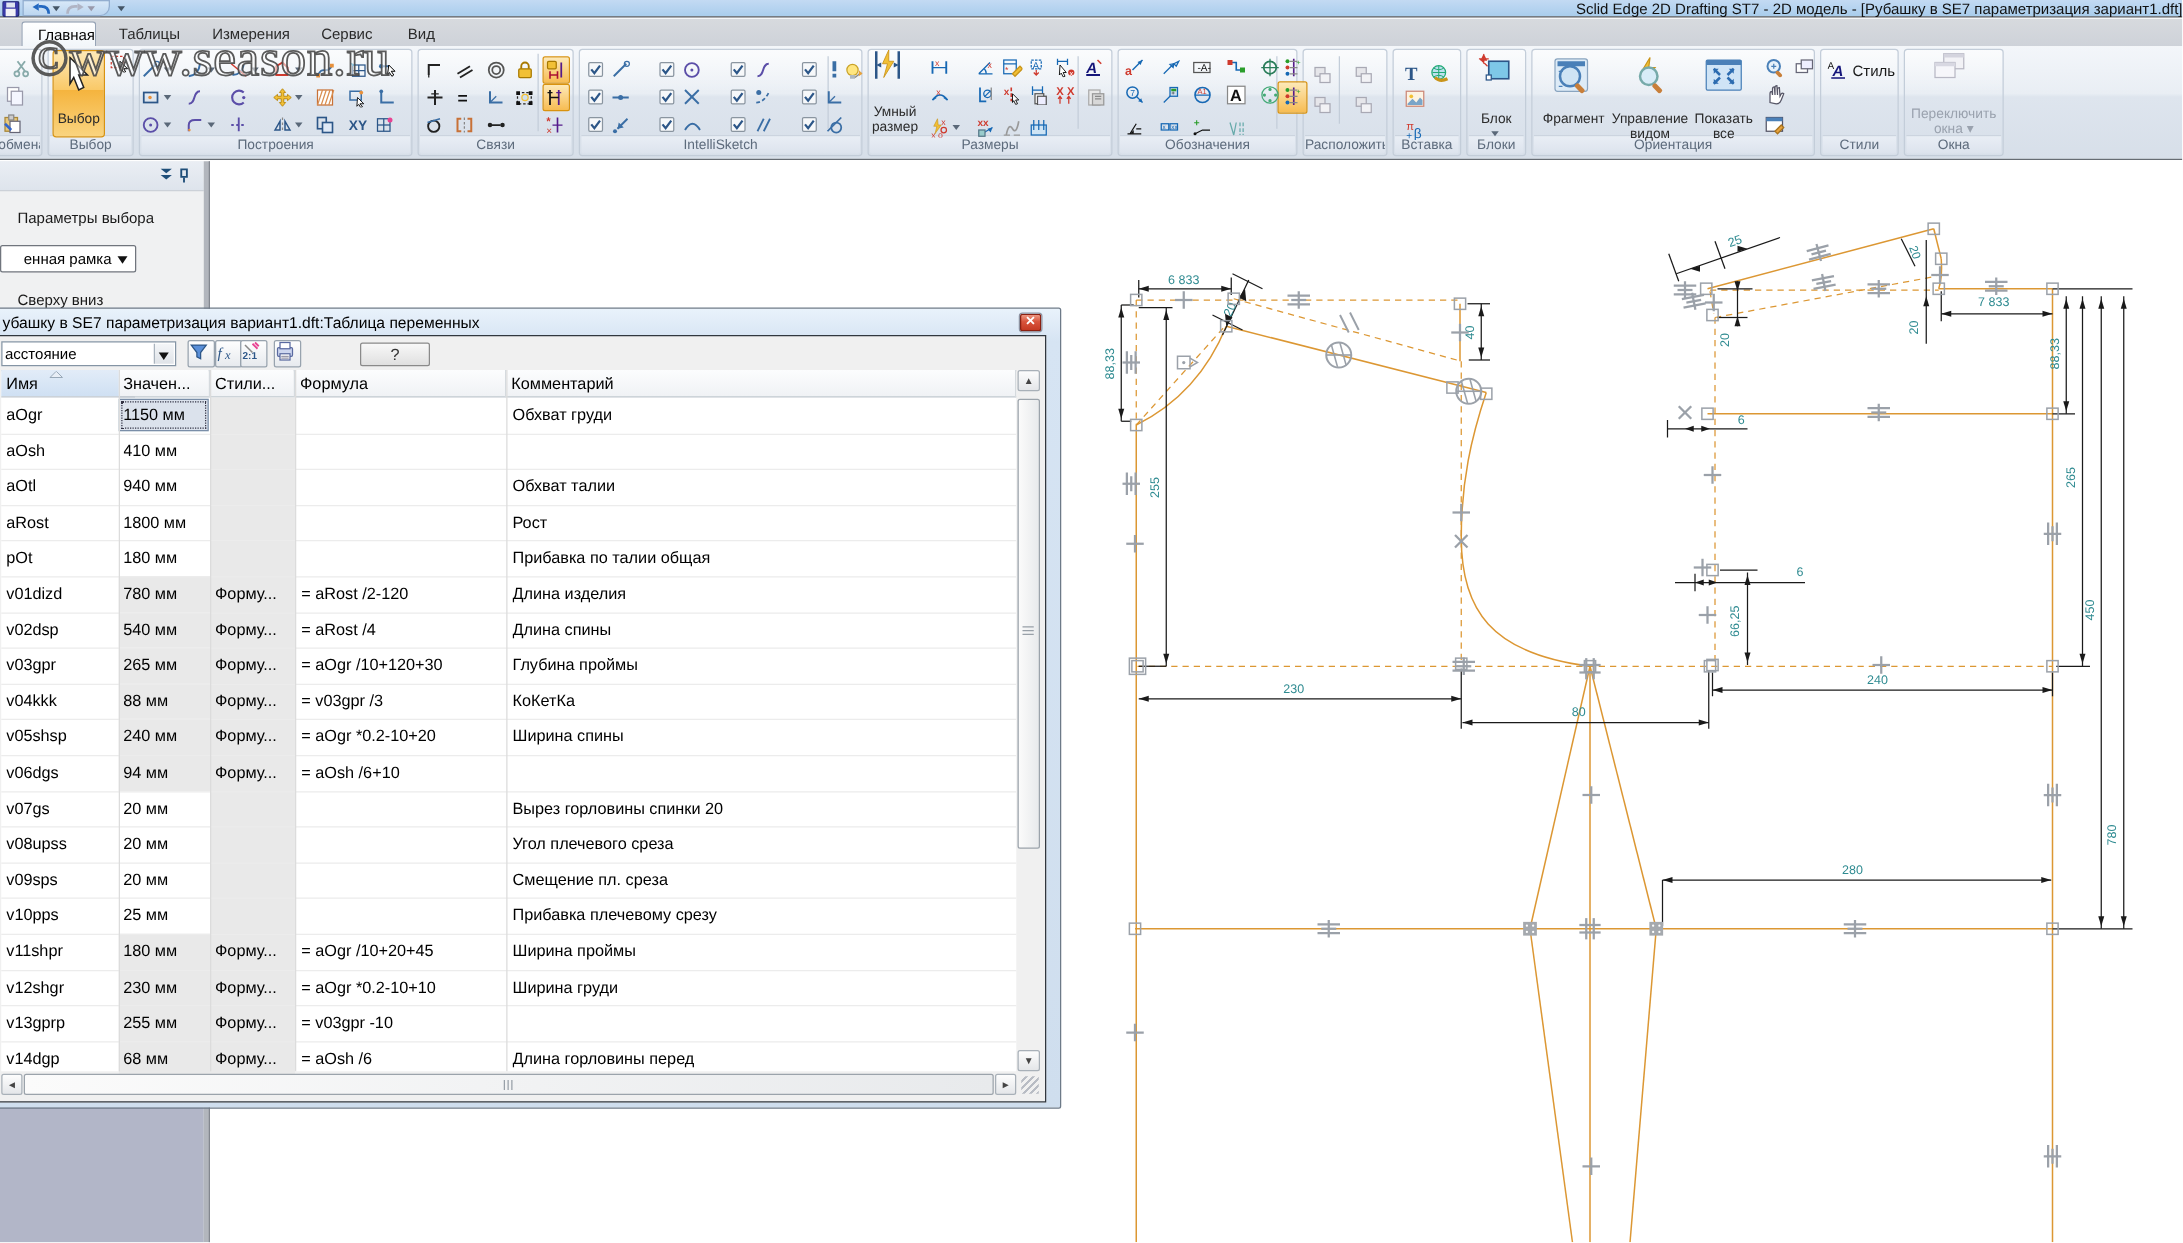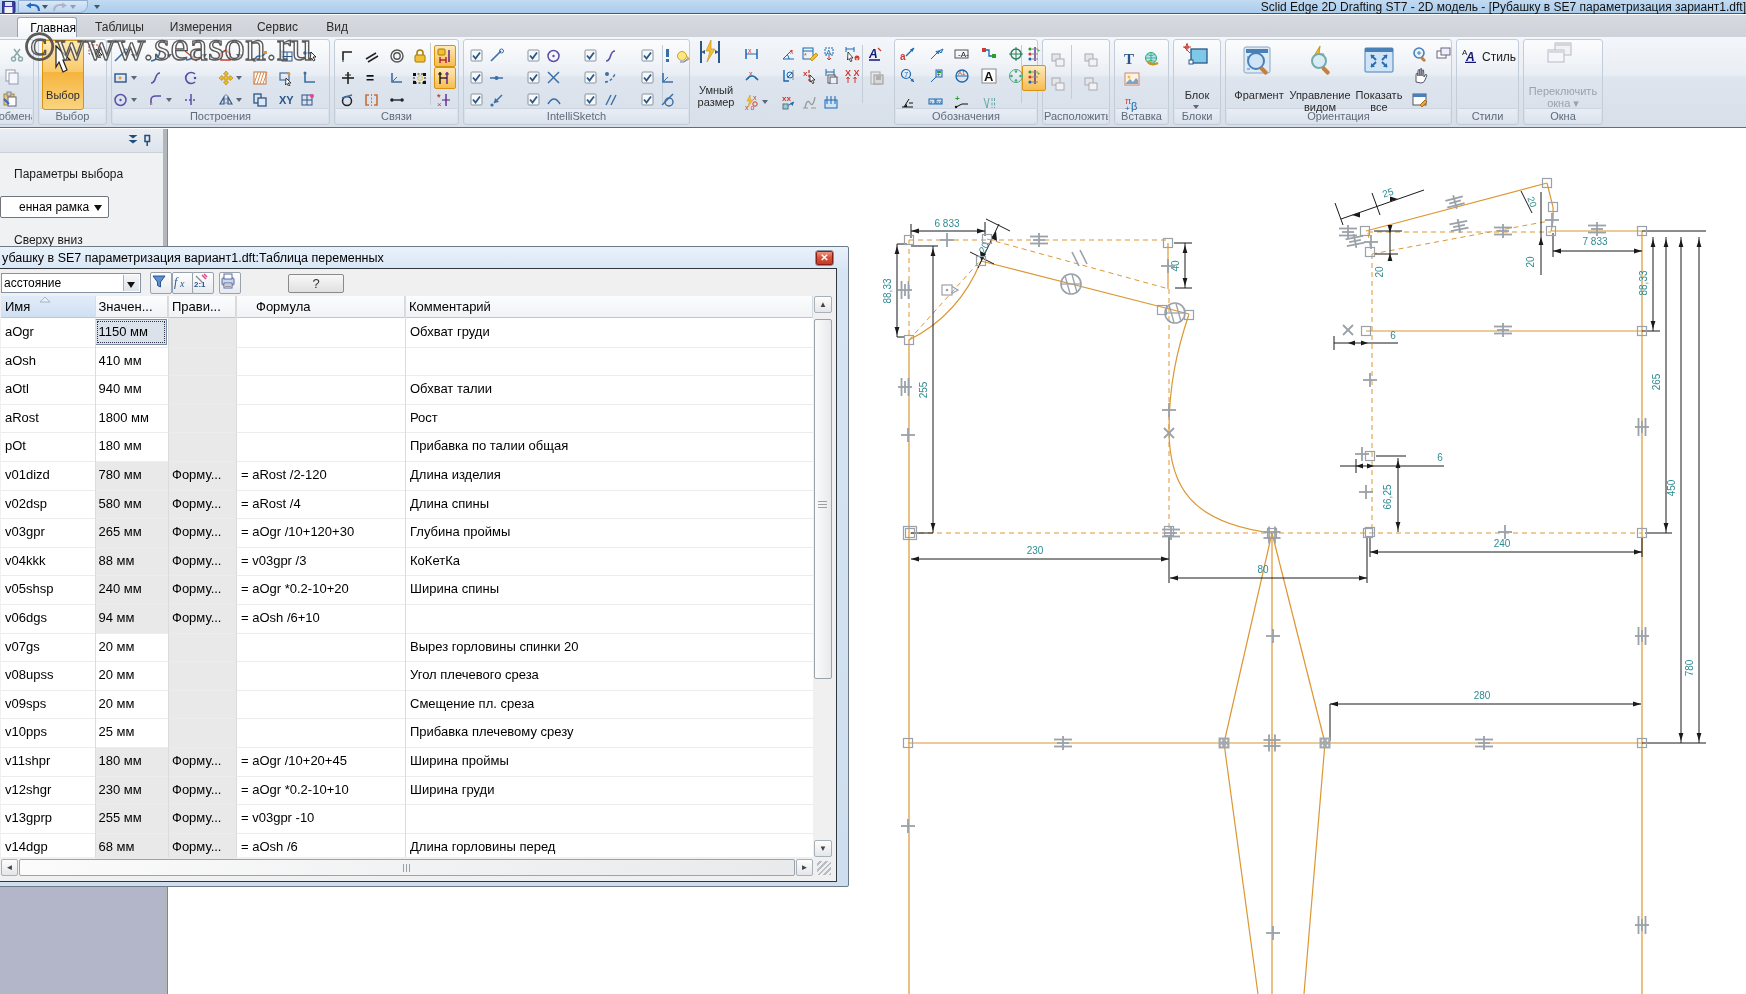--- a/index.html
+++ b/index.html
@@ -73,20 +73,23 @@
         <div class="grplabel">Выбор</div>
       </div>
       <div class="grp" style="left:111px;width:219px">
         <div class="grplabel">Построения</div>
       </div>
       <div class="grp" style="left:334px;width:125px">
         <div class="grplabel">Связи</div>
       </div>
       <div class="grp" style="left:463px;width:227px">
         <div class="grplabel">IntelliSketch</div>
+      </div>
+      <div class="grp" style="left:694px;width:196px">
+        <div class="grplabel">Размеры</div>
       </div>
       <div class="grp" style="left:894px;width:144px">
         <div class="grplabel">Обозначения</div>
       </div>
       <div class="grp" style="left:1042px;width:68px">
         <div class="grplabel">Расположить</div>
       </div>
       <div class="grp" style="left:1114px;width:55px">
         <div class="grplabel">Вставка</div>
       </div>
@@ -1067,22 +1070,22 @@
           <rect x="4" y="1" width="8" height="5" fill="#fff" stroke="#5a6aa0"></rect>
           <rect x="4" y="10" width="8" height="5" fill="#fff" stroke="#5a6aa0"></rect>
           <line x1="5" y1="12" x2="11" y2="12" stroke="#99a"></line>
           <line x1="5" y1="13.5" x2="11" y2="13.5" stroke="#99a"></line>
         </svg>
       </div>
       <div class="abs" style="left:295px;top:27px;width:56px;height:19px;background:linear-gradient(180deg,#f8f8f8,#e0e0e0);border:1px solid #8a8a8a;border-radius:2px;text-align:center;font-size:13px;color:#333;line-height:18px">?</div>
       <div class="abs" style="left:8px;top:49px;width:812px;height:561px;background:#fff;border-top:1px solid #c2c8cf"></div>
       <div class="hdrcell" style="left:8px;top:49px;width:107px;height:22px;background:linear-gradient(180deg,#e2ecf8,#cfe0f3);"><span style="padding-left:4px">Имя</span></div>
       <div class="hdrcell" style="left:101.5px;top:49px;width:73.5px;height:22px;"><span style="padding-left:4px">Значен...</span></div>
-      <div class="hdrcell" style="left:175px;top:49px;width:68px;height:22px;"><span style="padding-left:4px">Прави...</span></div>
-      <div class="hdrcell" style="left:243px;top:49px;width:169px;height:22px;"><span style="padding-left:20px">Формула</span></div>
+      <div class="hdrcell" style="left:175px;top:49px;width:68px;height:22px;"><span style="padding-left:4px">Стили...</span></div>
+      <div class="hdrcell" style="left:243px;top:49px;width:169px;height:22px;"><span style="padding-left:4px">Формула</span></div>
       <div class="hdrcell" style="left:412px;top:49px;width:408px;height:22px;"><span style="padding-left:4px">Комментарий</span></div>
       <svg class="abs" style="left:46px;top:50px" width="12" height="6" viewBox="0 0 12 6">
         <path d="M6 0 L11 5 L1 5 Z" fill="#e8eef6" stroke="#98a8b8" stroke-width="0.8"></path>
       </svg>
       <div class="graycol" style="left:175px;top:71px;width:68px;height:543px"></div>
       <div class="graycol" style="left:101.5px;top:214.0px;width:73.5px;height:28.6px"></div>
       <div class="graycol" style="left:101.5px;top:242.60000000000002px;width:73.5px;height:28.6px"></div>
       <div class="graycol" style="left:101.5px;top:271.20000000000005px;width:73.5px;height:28.6px"></div>
       <div class="graycol" style="left:101.5px;top:299.8px;width:73.5px;height:28.6px"></div>
       <div class="graycol" style="left:101.5px;top:328.40000000000003px;width:73.5px;height:28.6px"></div>
@@ -1128,21 +1131,21 @@
       <div class="cell" style="left:417px;top:156.8px;width:400px">Рост</div>
       <div class="cell" style="left:12px;top:185.4px;width:86px">pOt</div>
       <div class="cell" style="left:105.5px;top:185.4px;width:68px">180 мм</div>
       <div class="cell" style="left:417px;top:185.4px;width:400px">Прибавка по талии общая</div>
       <div class="cell" style="left:12px;top:214.0px;width:86px">v01dizd</div>
       <div class="cell" style="left:105.5px;top:214.0px;width:68px">780 мм</div>
       <div class="cell" style="left:179px;top:214.0px;width:62px">Форму...</div>
       <div class="cell" style="left:248px;top:214.0px;width:160px">= aRost /2-120</div>
       <div class="cell" style="left:417px;top:214.0px;width:400px">Длина изделия</div>
       <div class="cell" style="left:12px;top:242.60000000000002px;width:86px">v02dsp</div>
-      <div class="cell" style="left:105.5px;top:242.60000000000002px;width:68px">580 мм</div>
+      <div class="cell" style="left:105.5px;top:242.60000000000002px;width:68px">540 мм</div>
       <div class="cell" style="left:179px;top:242.60000000000002px;width:62px">Форму...</div>
       <div class="cell" style="left:248px;top:242.60000000000002px;width:160px">= aRost /4</div>
       <div class="cell" style="left:417px;top:242.60000000000002px;width:400px">Длина спины</div>
       <div class="cell" style="left:12px;top:271.20000000000005px;width:86px">v03gpr</div>
       <div class="cell" style="left:105.5px;top:271.20000000000005px;width:68px">265 мм</div>
       <div class="cell" style="left:179px;top:271.20000000000005px;width:62px">Форму...</div>
       <div class="cell" style="left:248px;top:271.20000000000005px;width:160px">= aOgr /10+120+30</div>
       <div class="cell" style="left:417px;top:271.20000000000005px;width:400px">Глубина проймы</div>
       <div class="cell" style="left:12px;top:299.8px;width:86px">v04kkk</div>
       <div class="cell" style="left:105.5px;top:299.8px;width:68px">88 мм</div>

